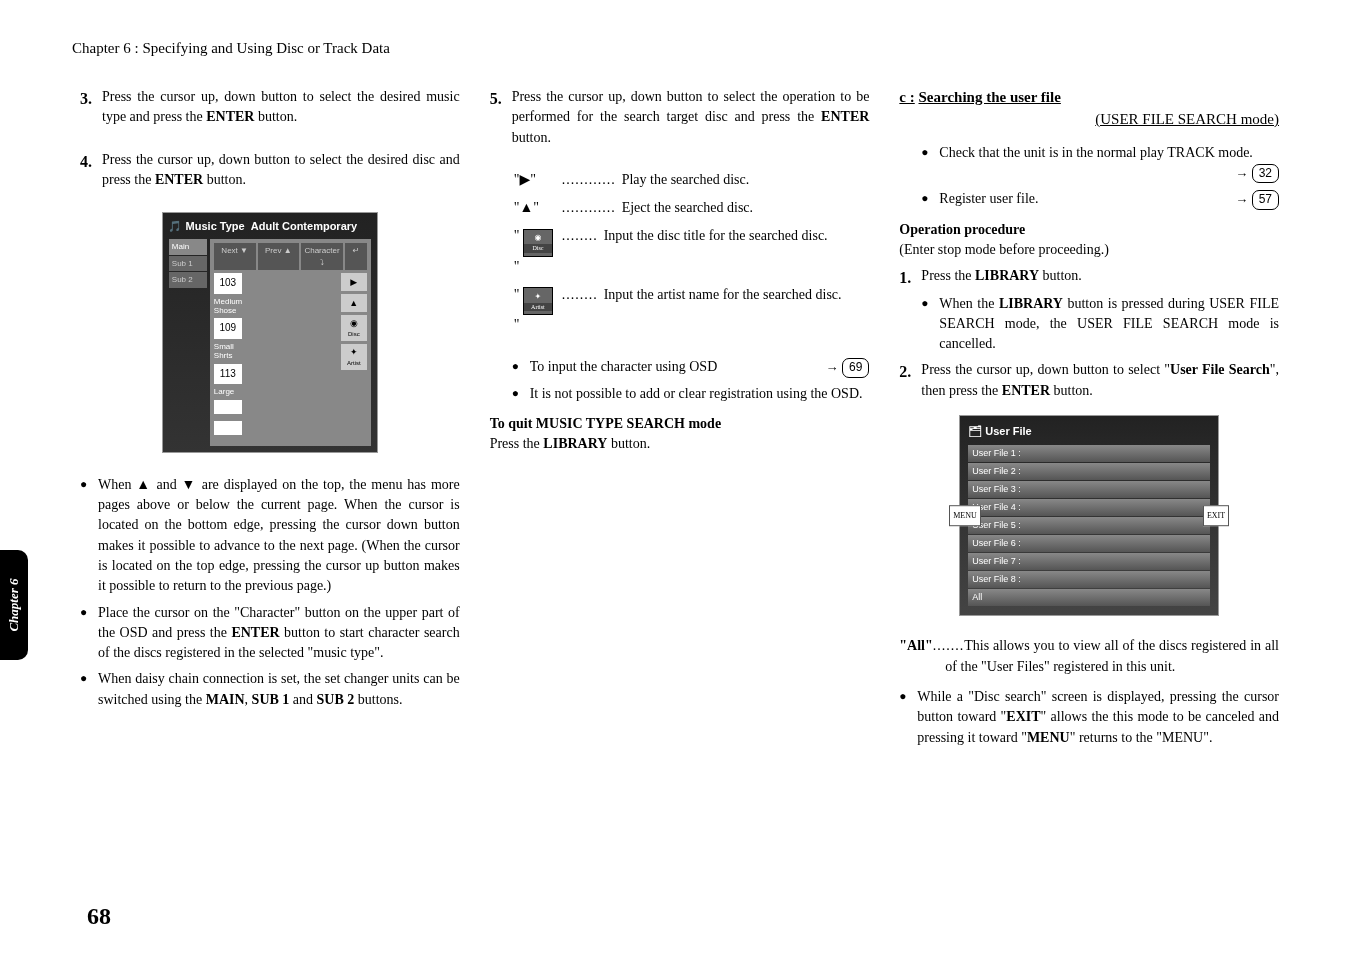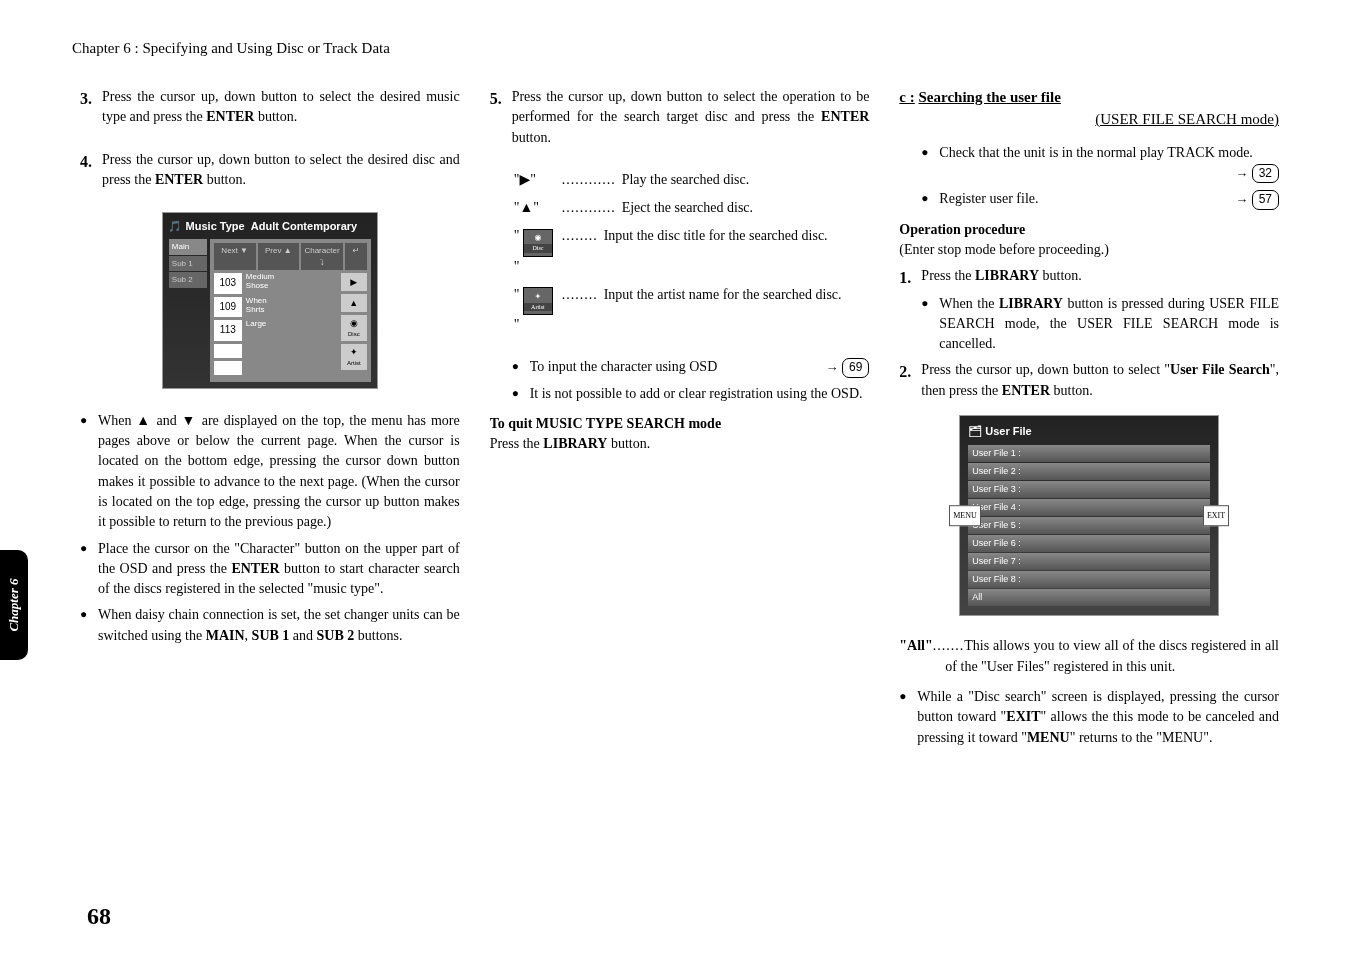--- a/index.html
+++ b/index.html
@@ -93,21 +93,21 @@
   .osd1 .body { display: flex; }
   .osd1 .tabs { width: 38px; display:flex; flex-direction:column; gap:1px;}
   .osd1 .tabs div { background:#666; color:#ccc; font-size:8px; padding:2px 3px;}
   .osd1 .tabs .active{ background:#888; color:#fff;}
   .osd1 .panel { flex:1; background:#888; padding:4px; margin-left:3px;}
   .osd1 .toprow { display:flex; gap:2px; margin-bottom:3px;}
   .osd1 .toprow div{ flex:1; background:#555; color:#ccc; text-align:center; font-size:8px; padding:2px;}
   .osd1 .toprow .ret{ flex:0 0 22px; background:#555;}
   .osd1 .list { display:flex; }
   .osd1 .listL { flex:1;}
-  .osd1 .row { display:flex; gap:4px; margin-bottom:3px; align-items:flex-start;}
+  .osd1 .row { display:flex; gap:4px; margin-bottom:3px; align-items:flex-start;flex-direction:column;}
   .osd1 .row .n{ background:#fff; color:#000; width:28px; text-align:center; padding:3px 0;}
   .osd1 .row .t{ flex:1; font-size:8px; color:#fff; line-height:1.1;}
   .osd1 .side { width:26px; display:flex; flex-direction:column; gap:3px; margin-left:3px;}
   .osd1 .side div{ background:#ccc; color:#000; text-align:center; height:18px; font-size:9px; display:flex; align-items:center; justify-content:center;}
   .osd1 .side .lbl{ font-size:6px; background:#ccc; color:#000; height:auto;}
 
   
   .symline { display:flex; margin-bottom:8px; align-items:flex-start;}
   .symline .sym { width:42px; flex-shrink:0;}
   .symline .dots { flex:0 0 auto; padding:0 6px;}
@@ -181,21 +181,21 @@
             <div class="ret">↵</div>
           </div>
           <div class="list">
             <div class="listL">
               <div class="row">
                 <div class="n">103</div>
                 <div class="t"><span>Medium</span><br><span>Shose</span></div>
               </div>
               <div class="row">
                 <div class="n">109</div>
-                <div class="t"><span>When</span><br><span>Shrts</span></div>
+                <div class="t"><span>Small</span><br><span>Shrts</span></div>
               </div>
               <div class="row">
                 <div class="n">113</div>
                 <div class="t"><span>Large</span></div>
               </div>
               <div class="row">
                   <div class="n" style="height:14px"></div>
                   <div class="t"></div>
                 </div>
               <div class="row">

